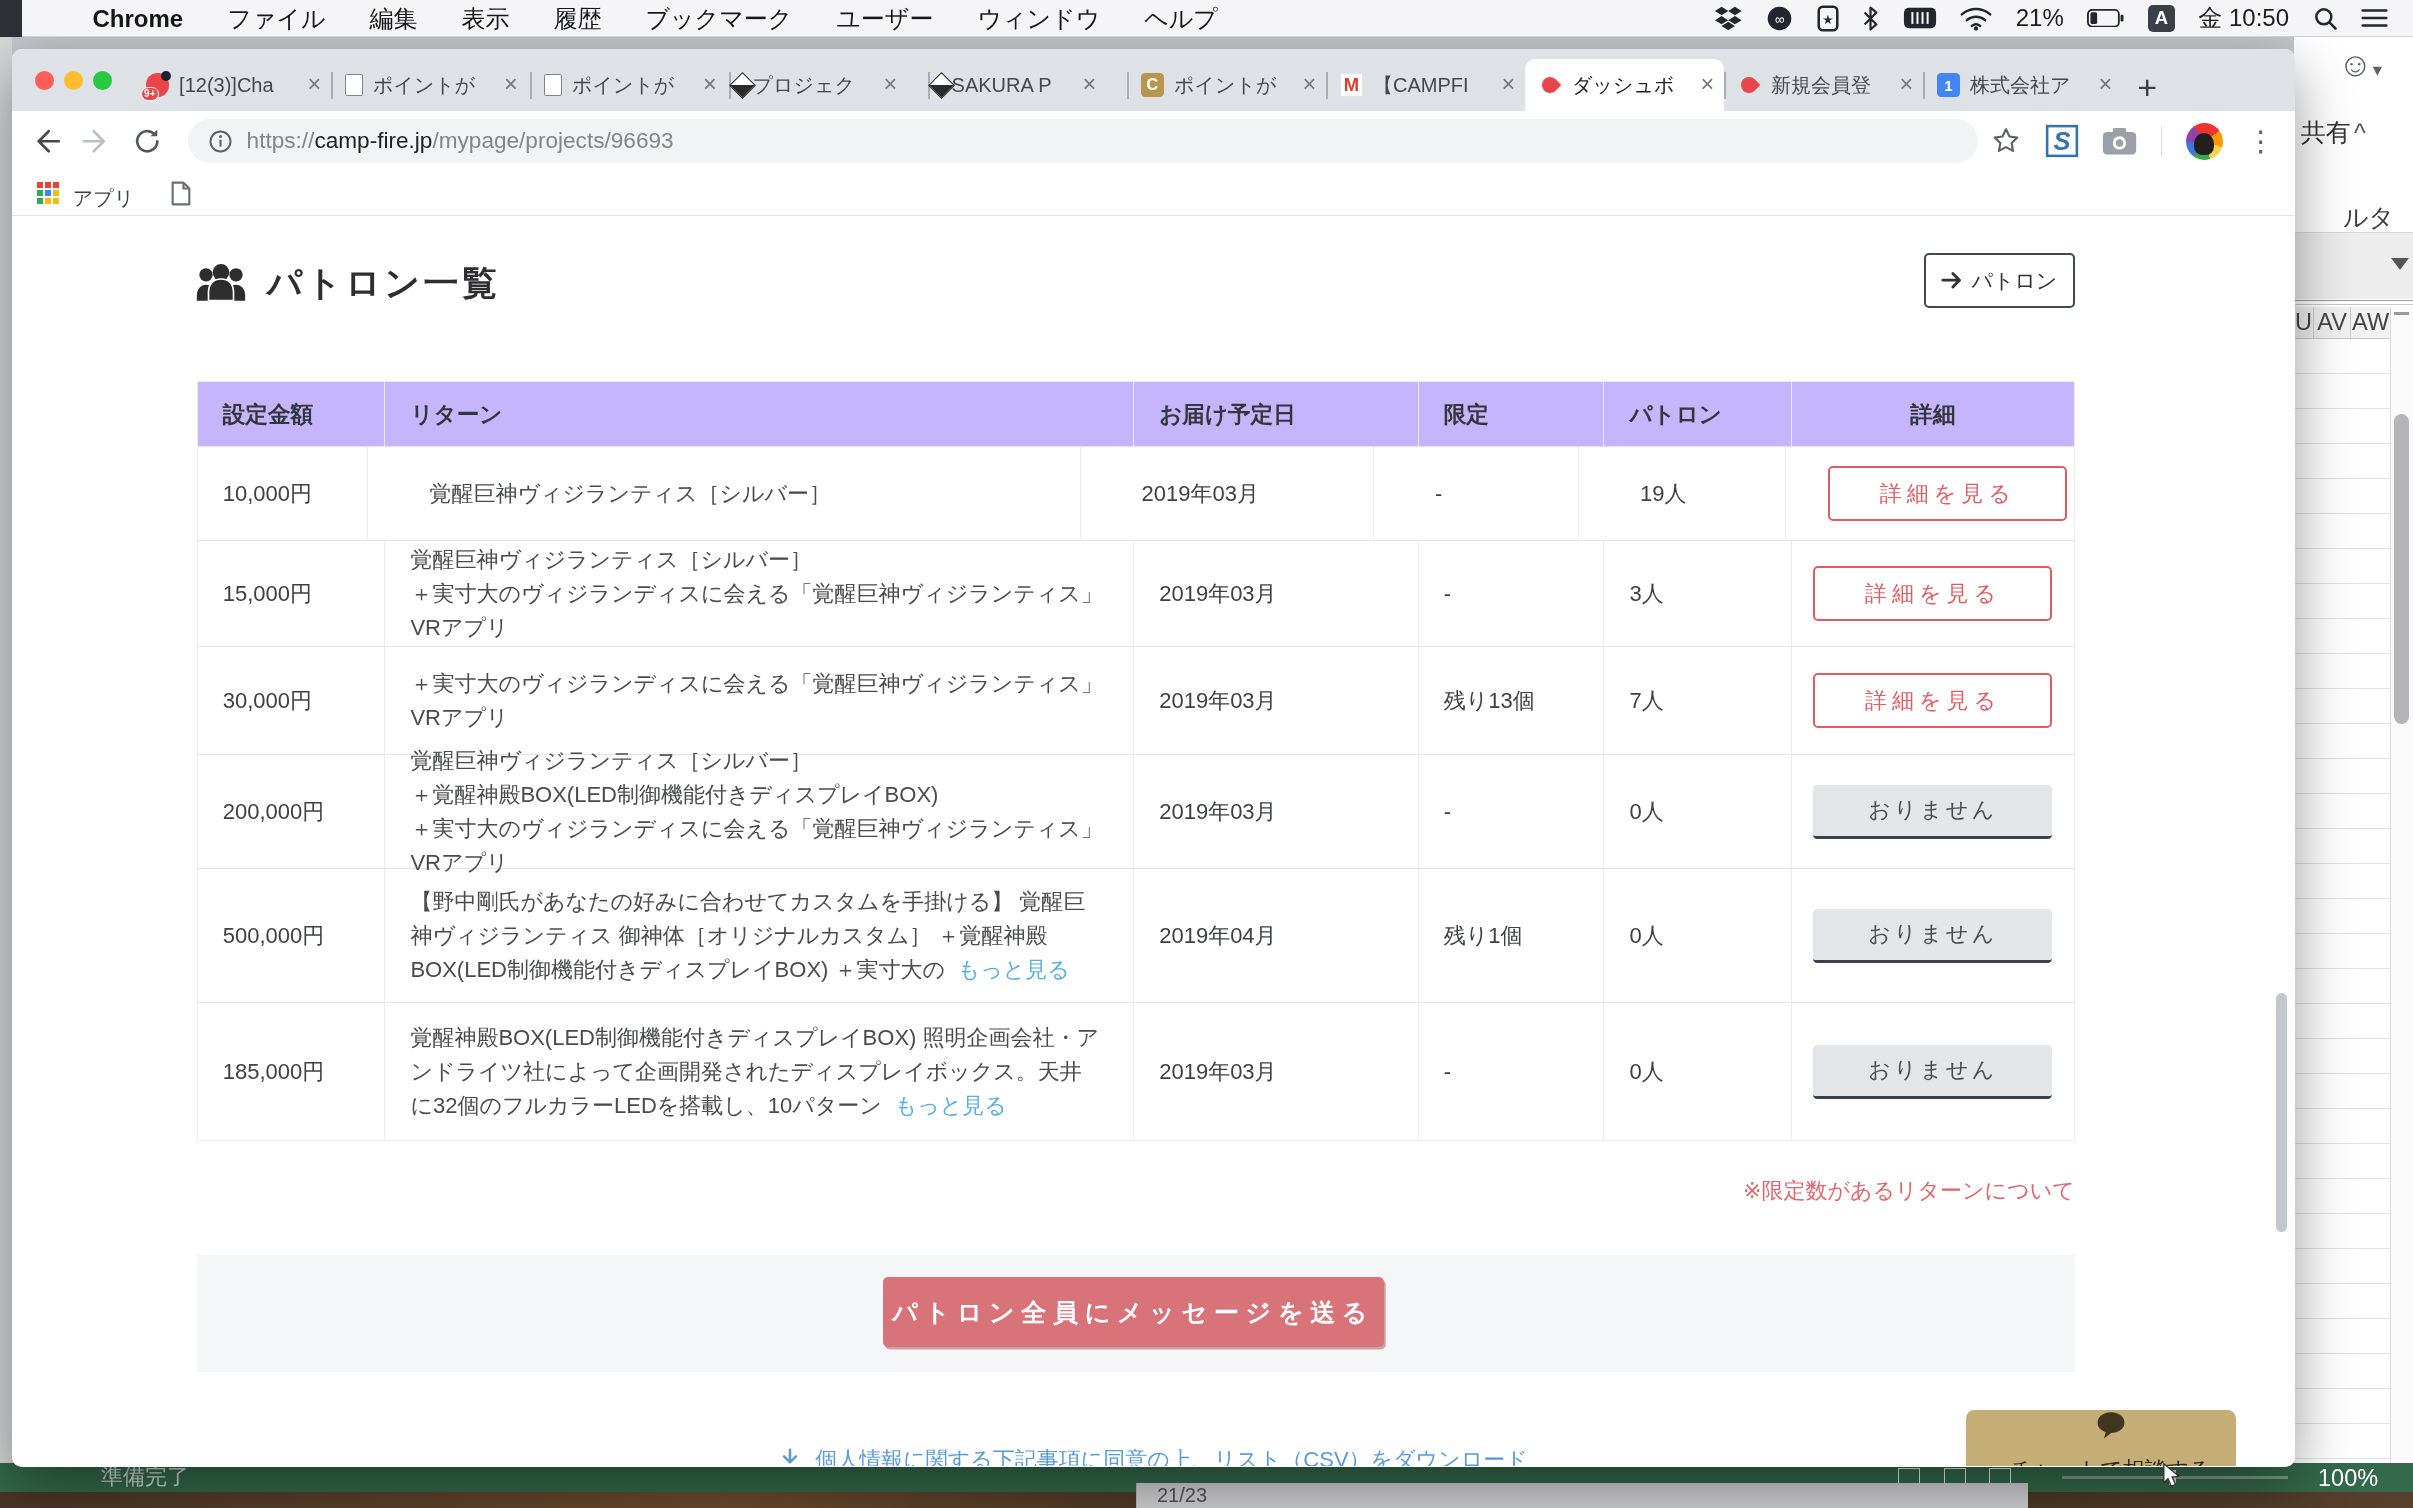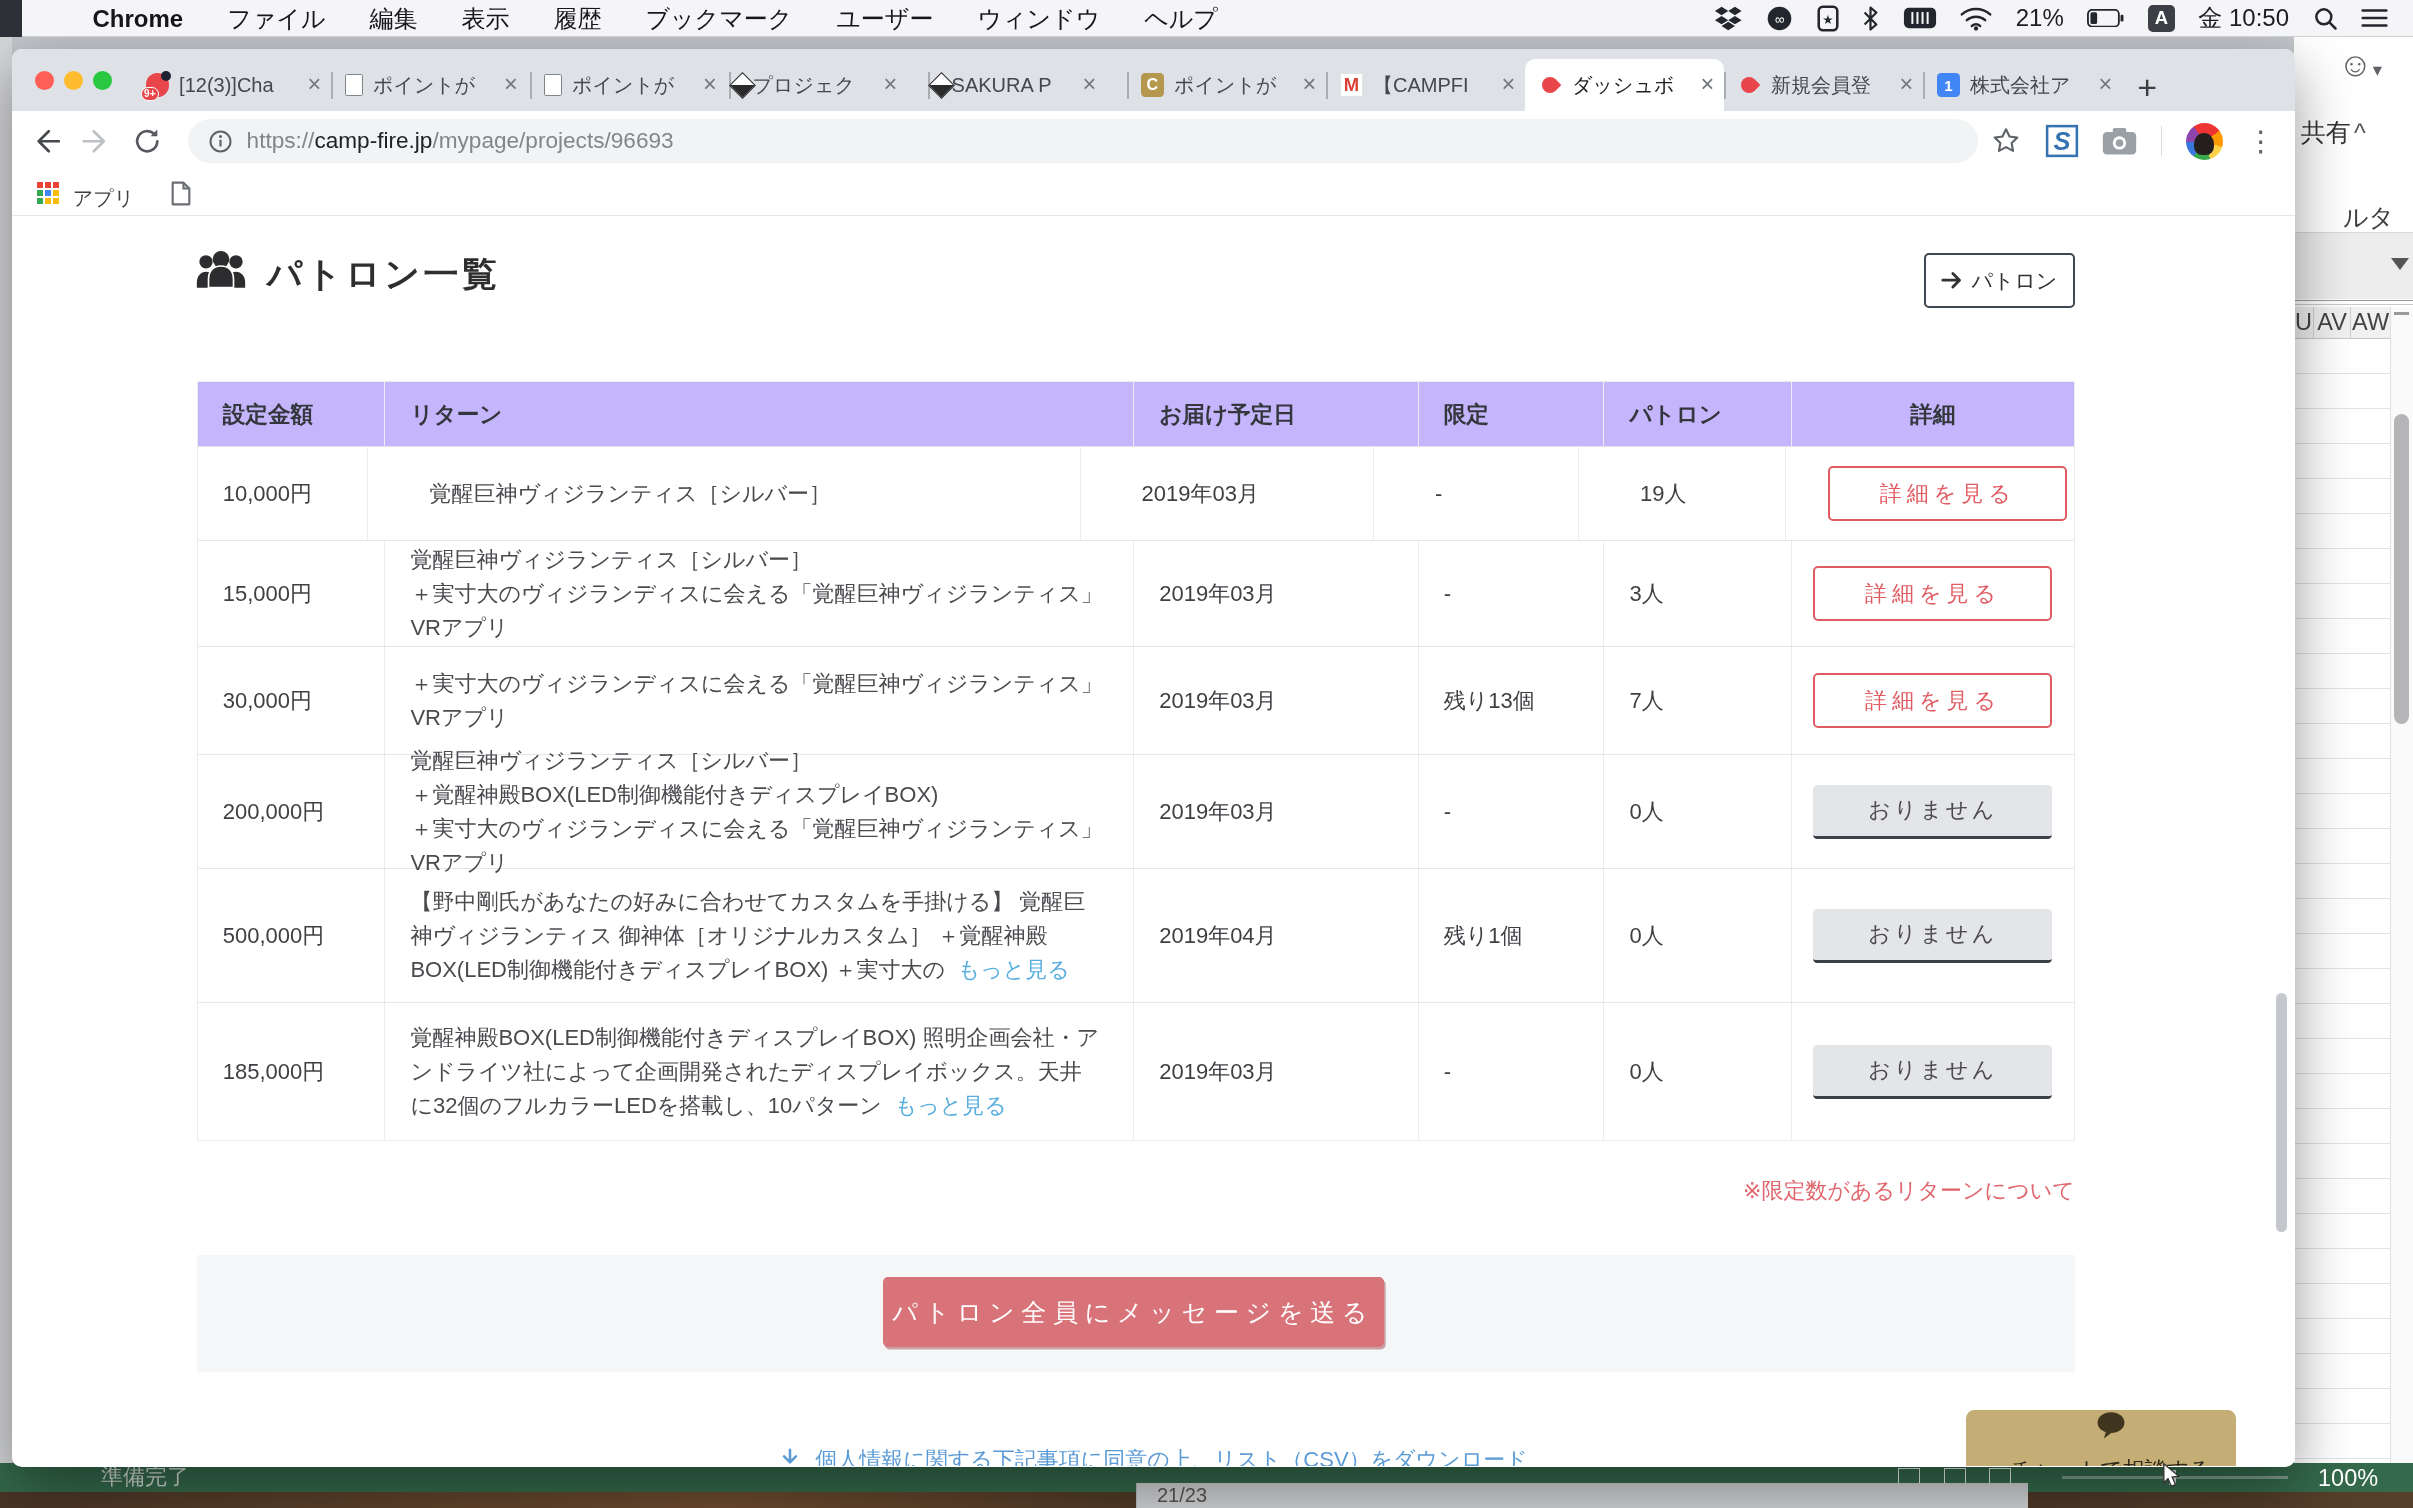--- a/index.html
+++ b/index.html
@@ -70,21 +70,21 @@
   .avatar::after{content:"";position:absolute;left:8.4px;top:10px;width:20px;height:22px;background:#241f1e;
     border-radius:50% 50% 40% 40%;}
   .dots{font-size:28.5px;color:#5f6368;line-height:1;}
   
   .bookbar{height:45px;background:#fff;border-bottom:0.8px solid #e4e6e9;display:flex;align-items:center;padding:0 25px;}
   .appsgrid{display:grid;grid-template-columns:repeat(3,5.9px);grid-gap:2.5px;margin-right:13.4px;}
   .appsgrid i{width:5.9px;height:5.9px;display:block;}
   .bm-label{font-size:20px;color:#3c4043;margin-right:37px;margin-top:10px;}
   
   .content{position:relative;height:1250px;background:#fff;overflow:hidden;}
-  .page-head{position:absolute;left:183px;top:35px;display:flex;align-items:flex-start;}
+  .page-head{position:absolute;left:183px;top:44px;display:flex;align-items:center;}
   .page-title{font-size:35px;font-weight:700;color:#2e2e30;letter-spacing:3.4px;margin-left:20px;}
   .patron-btn{position:absolute;left:1912px;top:37px;width:151px;height:55px;border:2.5px solid #3d4852;
     border-radius:5px;background:#fff;display:flex;align-items:center;justify-content:center;gap:8.4px;
     font-size:21px;color:#333;}
   
   .ptable{position:absolute;left:185px;top:165px;width:1878px;border:0.8px solid #ececef;}
   .thead{display:flex;height:65px;background:#c4b5fd;border-bottom:0.8px solid #e3e3e7;}
   .thead .cell{font-size:22.6px;font-weight:700;color:#33373c;}
   .trow{display:flex;border-bottom:0.8px solid #e6e6ea;background:#fff;}
   .trow:last-child{border-bottom:none;}
@@ -98,21 +98,21 @@
   .r1{height:94px;gap:36px;}.r2{height:106px;}.r3{height:108px;}.r4{height:114px;}.r5{height:134px;}.r6{height:137px;}
   .abtn{font-family:inherit;font-size:22px;}
   .abtn.detail{width:239px;height:55px;background:#fff;border:2.5px solid #e05c63;border-radius:5px;
     color:#e05c63;letter-spacing:5px;}
   .abtn.none{width:239px;height:54px;background:#e4e5e9;border:none;border-bottom:3.4px solid #3a414b;
     border-radius:4.2px;color:#4b4b4b;letter-spacing:3.4px;}
   .limited-note{position:absolute;left:0;top:960px;width:2063px;text-align:right;font-size:22px;color:#e0666d;}
   .msg-section{position:absolute;left:185px;top:1039px;width:1878px;height:117px;background:#f5f6f8;}
   .msg-btn{position:absolute;left:686px;top:22px;width:501px;height:70px;background:#d9737a;border:none;
     border-radius:5px;color:#fff;font-size:25px;letter-spacing:6.7px;box-shadow:1.7px 2.5px 0 rgba(150,60,66,.45);
-    font-family:inherit;}
+    font-family:inherit;font-weight:bold;}
   .csv-link{position:absolute;left:0;top:1229px;width:2283px;text-align:center;font-size:22px;color:#5b9bd5;}
   .csv-link svg{vertical-align:-3.4px;margin-right:8.4px;}
   .chat{position:absolute;left:1954px;top:1194px;width:270px;height:75px;background:#c5ae75;
     border-radius:8.4px;display:flex;align-items:center;padding-left:20px;gap:15px;flex-direction:column;}
   .chat-label{font-size:22px;color:#2e2a1c;}
   .cscroll{position:absolute;left:2264px;top:777px;width:11.7px;height:239px;background:#c4c7cb;border-radius:5.9px;}
   
   .excel{position:absolute;left:2294px;top:37px;width:119px;height:1438px;background:#fff;z-index:1;}
   .xl-smiley{position:absolute;left:44px;top:8.4px;font-size:34px;color:#5f6368;}
   .xl-smiley i{font-style:normal;font-size:18.4px;color:#5f6368;}

